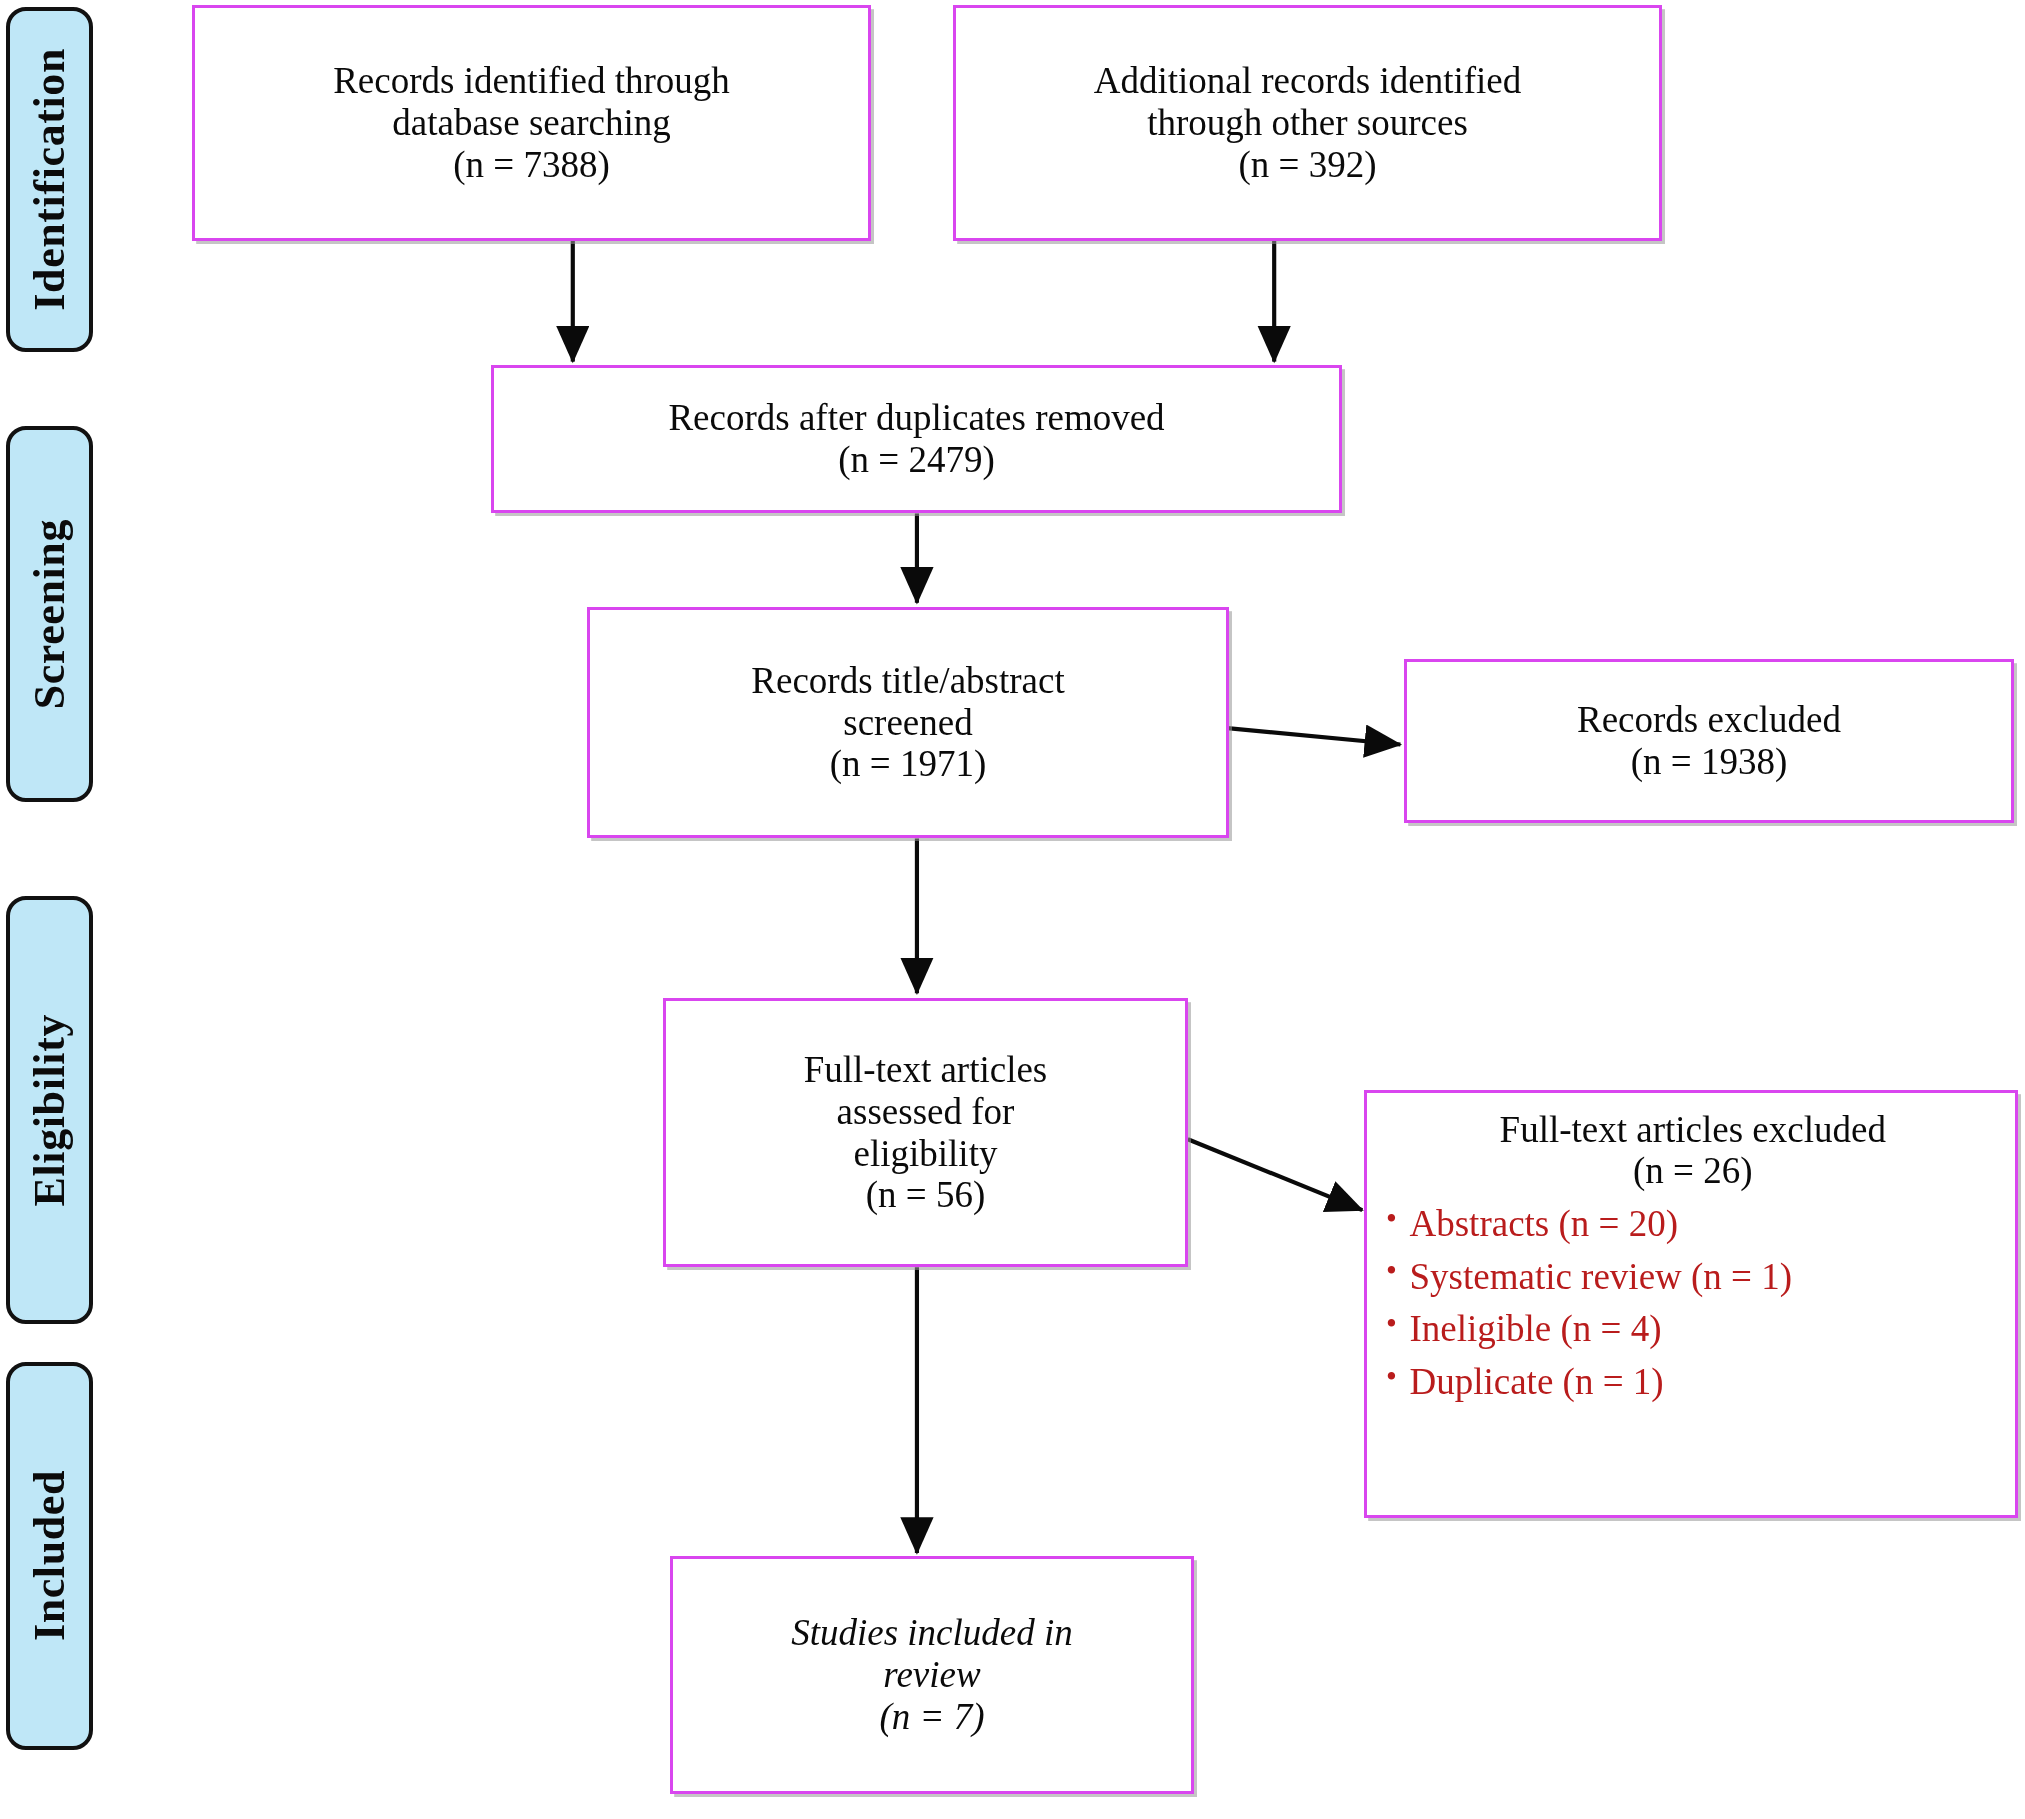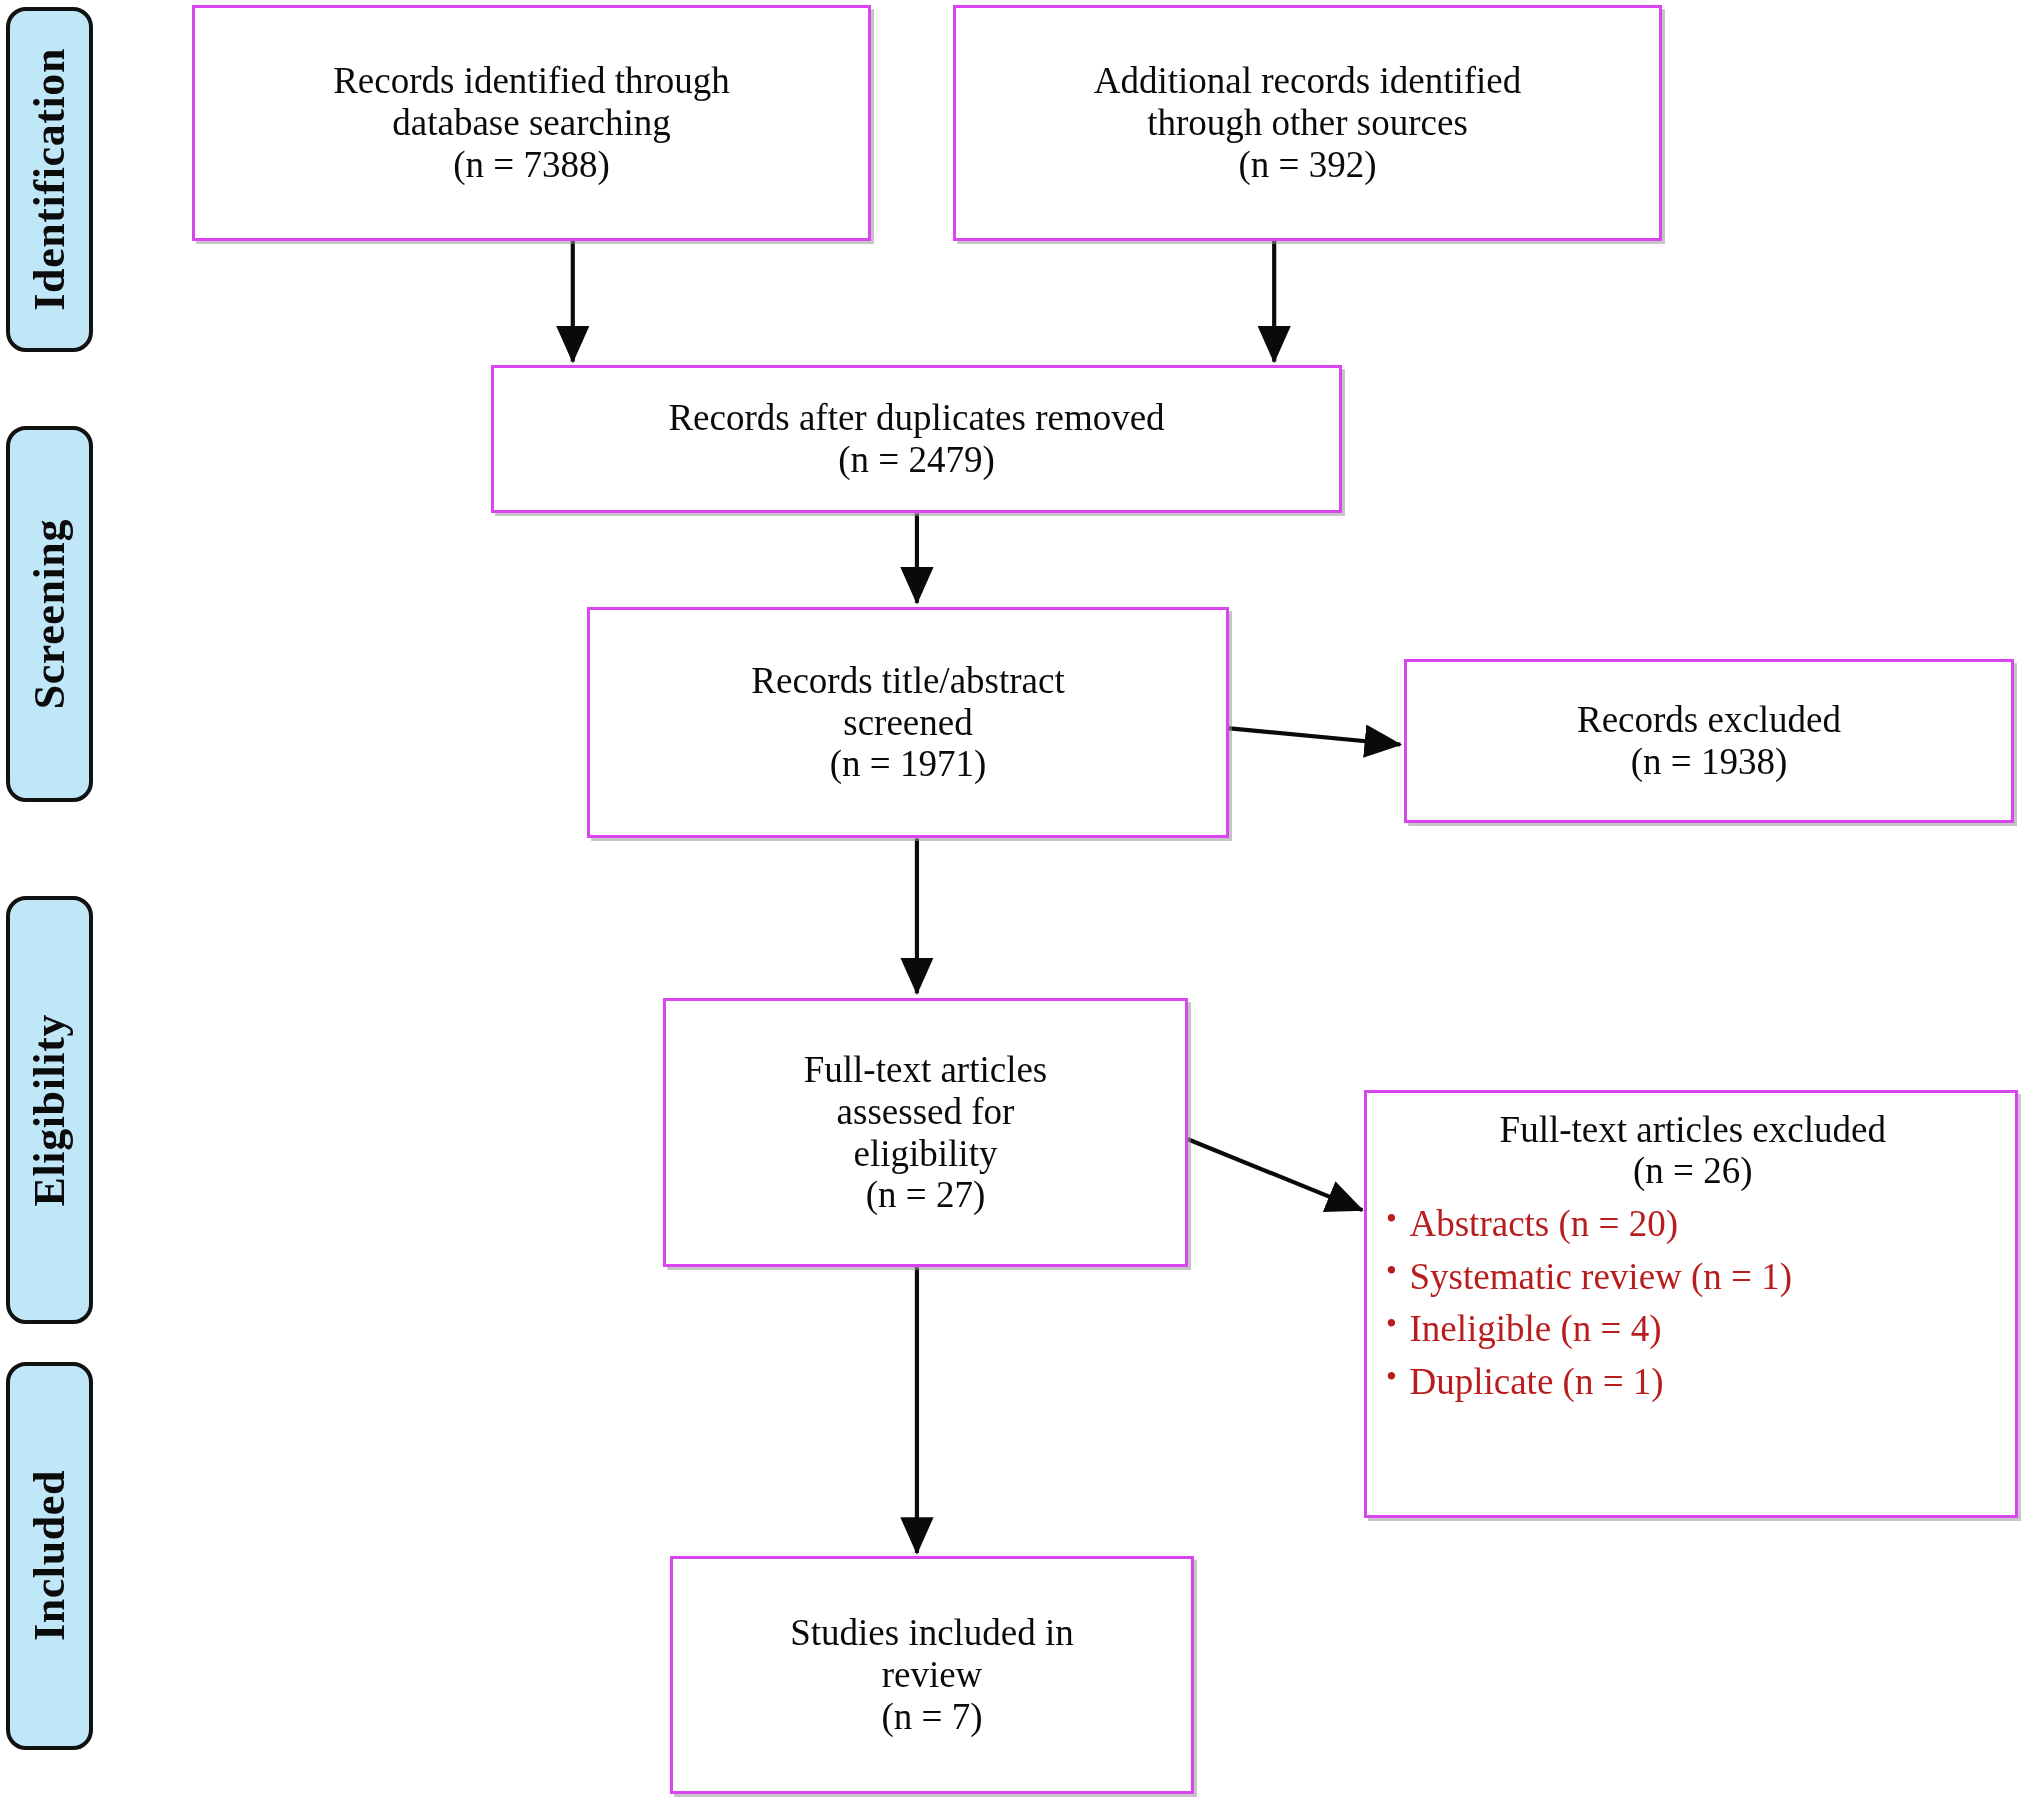--- a/index.html
+++ b/index.html
@@ -183,34 +183,34 @@
 
   <div class="box" style="left:1404px; top:659px; width:610px; height:164px;">
     <div class="line">Records excluded</div>
     <div class="line">(n = 1938)</div>
   </div>
 
   <div class="box" style="left:663px; top:998px; width:525px; height:269px;">
     <div class="line">Full-text  articles</div>
     <div class="line">assessed for</div>
     <div class="line">eligibility</div>
-    <div class="line">(n = 27)</div>
+    <div class="line">(n = 56)</div>
   </div>
 
   <div class="box left-align" style="left:1364px; top:1066px; width:654px; height:428px;">
     <div class="line center">Full-text  articles excluded</div>
     <div class="line center">(n = 26)</div>
     <ul class="bullets">
       <li>Abstracts (n = 20)</li>
       <li>Systematic review  (n = 1)</li>
       <li>Ineligible  (n = 4)</li>
       <li>Duplicate (n = 1)</li>
     </ul>
   </div>
 
-  <div class="box" style="left:670px; top:1556px; width:524px; height:238px;">
+  <div class="box" style="left:670px; top:1556px; width:524px; height:238px;font-style:italic;">
     <div class="line">Studies included in</div>
     <div class="line">review</div>
     <div class="line">(n = 7)</div>
   </div>
 
 </div>
 
 
 </body></html>

